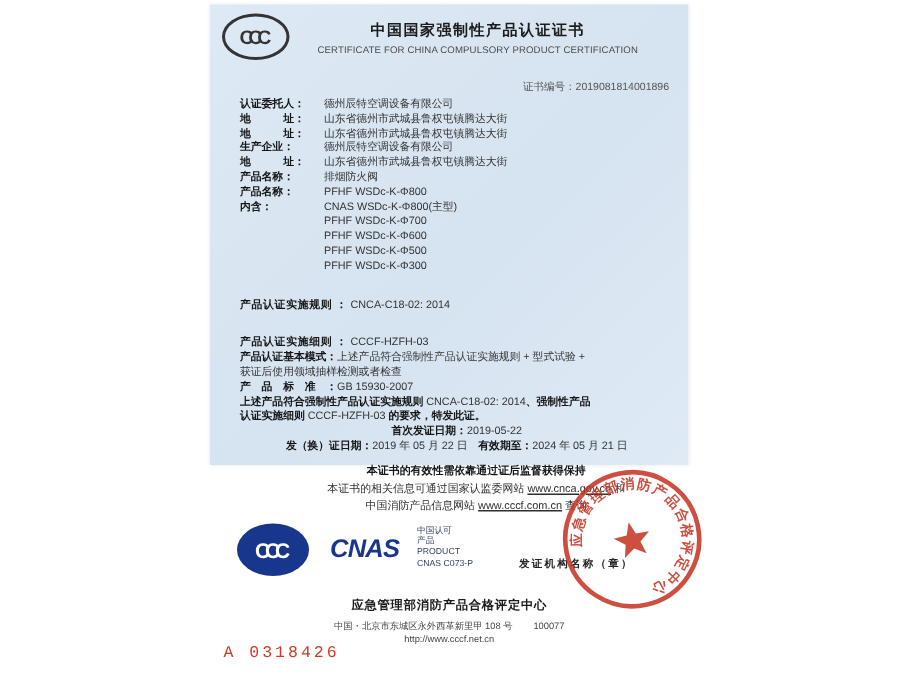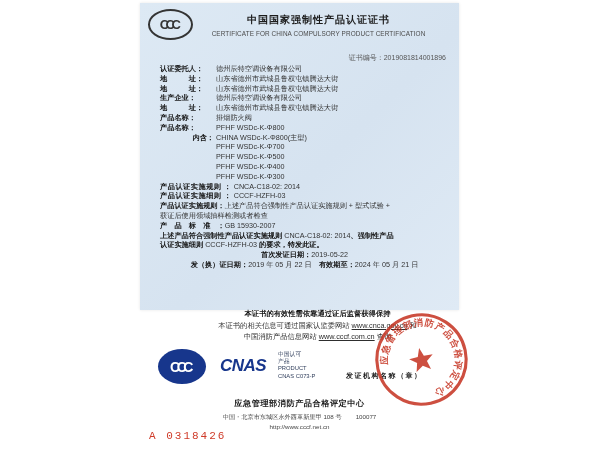--- a/index.html
+++ b/index.html
@@ -23,22 +23,22 @@
   }
   .title-wrap{position:absolute;left:38px;right:0;top:10px;text-align:center;}
   .title{font-size:10px;font-weight:bold;color:#1c1c1c;letter-spacing:1px;}
   .subtitle{margin-top:3px;font-size:6.4px;color:#4a4a4a;letter-spacing:0.1px;}
   .certno{position:absolute;top:50px;left:0;right:13px;text-align:right;font-size:7px;color:#555;}
 
   
   .body-rows{position:absolute;left:20px;right:10px;top:61px;font-size:7.2px;line-height:9.8px;color:#333;}
   .row{white-space:nowrap;}
   .lbl{display:inline-block;width:56px;font-weight:bold;color:#141414;}
-  .row.inner .lbl{text-align:right;padding-right:2px;box-sizing:border-box;}
-  .row.wide .lbl{width:auto;letter-spacing:0.5px;padding-right:2px;}
+  .row.inner .lbl{text-align:left;padding-right:2px;box-sizing:border-box;}
+  .row.wide .lbl{width:auto;letter-spacing:0.5px;padding-right:2px;margin-top:16px;}
   .b{font-weight:bold;color:#141414;}
   .center-line{text-align:center;white-space:nowrap;}
 
   
   .notices{position:absolute;left:0;right:0;top:305px;text-align:center;font-size:7.3px;line-height:11.5px;color:#2e2e2e;margin-left:36px;}
   .notices .bold{font-weight:bold;color:#141414;}
   .url{text-decoration:underline;}
 
   
   .ccc-blue{
@@ -81,28 +81,28 @@
   <div class="certno"><span>证书编号：</span><span>2019081814001896</span></div>
 
   <div class="body-rows">
     <div class="row"><span class="lbl">认证委托人：</span><span class="val">德州辰特空调设备有限公司</span></div>
     <div class="row"><span class="lbl">地　　　址：</span><span class="val">山东省德州市武城县鲁权屯镇腾达大街</span></div>
     <div class="row"><span class="lbl">地　　　址：</span><span class="val">山东省德州市武城县鲁权屯镇腾达大街</span></div>
     <div class="row"><span class="lbl">生产企业：</span><span class="val">德州辰特空调设备有限公司</span></div>
     <div class="row"><span class="lbl">地　　　址：</span><span class="val">山东省德州市武城县鲁权屯镇腾达大街</span></div>
     <div class="row"><span class="lbl">产品名称：</span><span class="val">排烟防火阀</span></div>
     <div class="row"><span class="lbl">产品名称：</span><span class="val">PFHF WSDc-K-Φ800</span></div>
-    <div class="row inner"><span class="lbl">内含：</span><span class="val">CHINA WSDc-K-Φ800(主型)</span></div>
+    <div class="row inner"><span class="lbl">内含：</span><span class="val">CNAS WSDc-K-Φ800(主型)</span></div>
     <div class="row"><span class="lbl"></span><span class="val">PFHF WSDc-K-Φ700</span></div>
+    <div class="row"><span class="lbl"></span><span class="val">PFHF WSDc-K-Φ600</span></div>
     <div class="row"><span class="lbl"></span><span class="val">PFHF WSDc-K-Φ500</span></div>
-    <div class="row"><span class="lbl"></span><span class="val">PFHF WSDc-K-Φ400</span></div>
     <div class="row"><span class="lbl"></span><span class="val">PFHF WSDc-K-Φ300</span></div>
     <div class="row wide"><span class="lbl">产品认证实施规则 ：</span><span class="val">CNCA-C18-02: 2014</span></div>
     <div class="row wide"><span class="lbl">产品认证实施细则 ：</span><span class="val">CCCF-HZFH-03</span></div>
-    <div class="row"><span class="b">产品认证实施规则：</span><span>上述产品符合强制性产品认证实施规则 + 型式试验 +</span></div>
+    <div class="row"><span class="b">产品认证基本模式：</span><span>上述产品符合强制性产品认证实施规则 + 型式试验 +</span></div>
     <div class="row"><span>获证后使用领域抽样检测或者检查</span></div>
     <div class="row"><span class="b">产　品　标　准　：</span><span>GB 15930-2007</span></div>
     <div class="row"><span class="b">上述产品符合强制性产品认证实施规则 </span><span>CNCA-C18-02: 2014</span><span class="b">、强制性产品</span></div>
     <div class="row"><span class="b">认证实施细则 </span><span>CCCF-HZFH-03</span><span class="b"> 的要求，特发此证。</span></div>
     <div class="center-line"><span class="b">首次发证日期：</span><span>2019-05-22</span></div>
     <div class="center-line"><span class="b">发（换）证日期：</span><span>2019 年 05 月 22 日</span><span class="b">　有效期至：</span><span>2024 年 05 月 21 日</span></div>
   </div>
 
   <div class="notices">
     <div class="bold">本证书的有效性需依靠通过证后监督获得保持</div>

